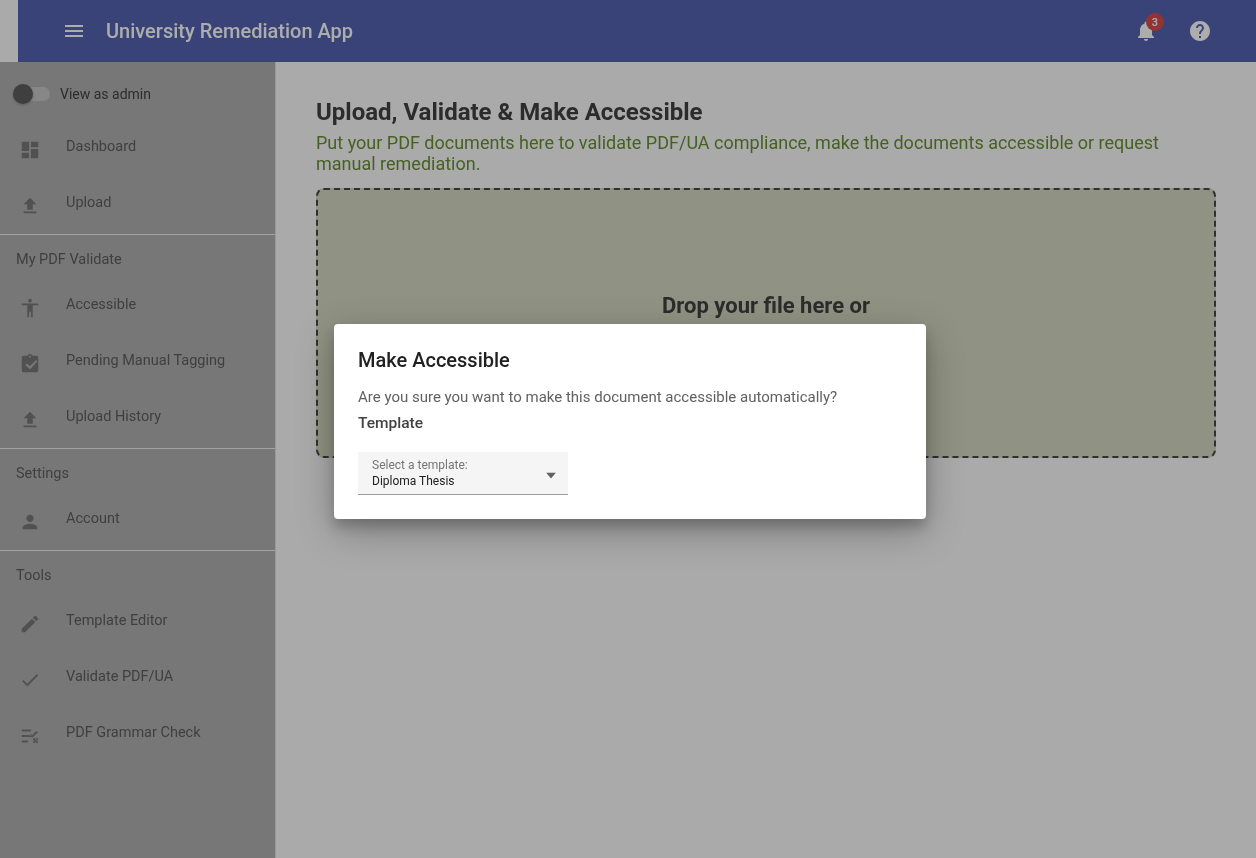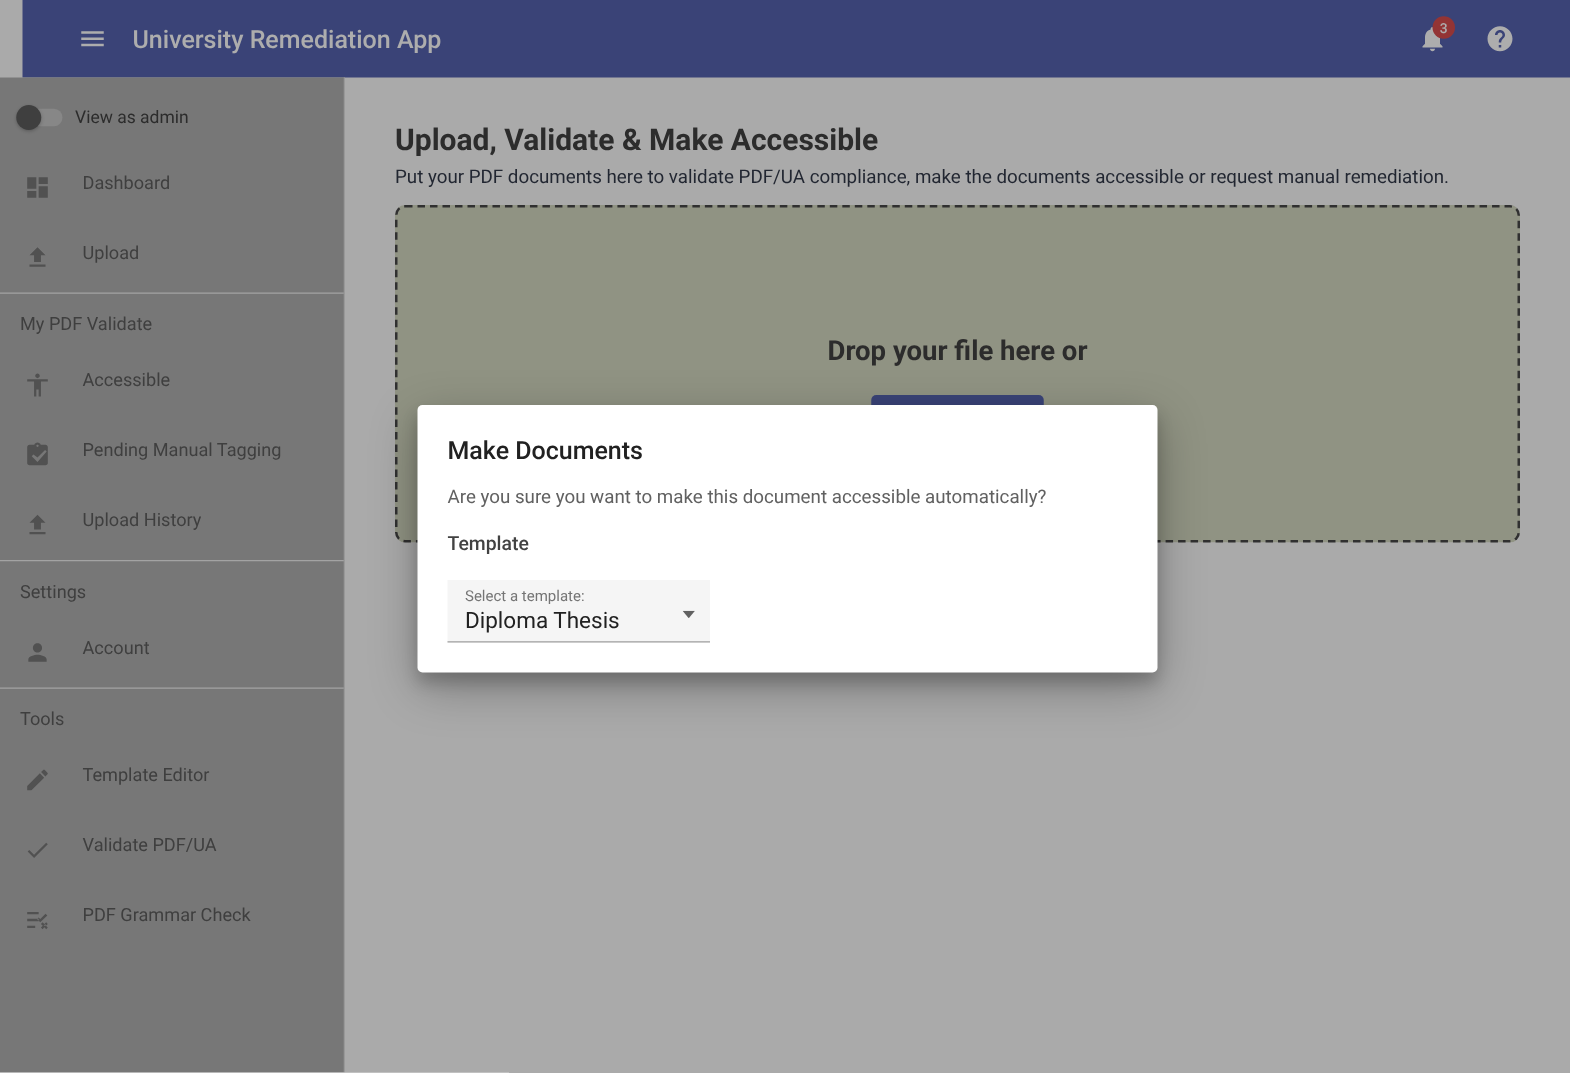--- a/index.html
+++ b/index.html
@@ -64,21 +64,21 @@
   padding: 16px 18px;
   font-size: 14.5px; color: #424242;
   cursor: pointer;
 }
 .nav-icon { width: 24px; height: 24px; display: flex; align-items: center; justify-content: center; }
 .nav-icon svg { fill: #616161; }
 .section-title { font-size: 14.5px; color: #424242; padding: 16px 16px 12px 16px; border-top: 1px solid #eee; }
 
 .main { flex: 1; padding: 36px 40px; }
 .page-title { font-size: 24px; font-weight: 700; color: #212121; margin-bottom: 6px; }
-.page-desc { font-size: 15px; color: #0f172a; margin-bottom: 14px; }
+.page-desc { font-size: 18px; color: #4d7c0f; margin-bottom: 14px; }
 .dropzone {
   border: 2px dashed #292929;
   border-radius: 8px;
   background: #ced2b7;
   height: 270px;
   display: flex; flex-direction: column;
   align-items: center; justify-content: center;
   gap: 22px;
 }
 .drop-text { font-size: 22px; font-weight: 700; color: #212121; margin-top: 24px; }
@@ -100,32 +100,32 @@
 .dialog {
   position: absolute;
   left: 334px; top: 324px;
   width: 592px;
   background: #fff;
   border-radius: 4px;
   box-shadow: 0 12px 38px rgba(0,0,0,.28), 0 8px 12px rgba(0,0,0,.18);
   padding: 24px;
 }
 .dialog-title { font-size: 20px; font-weight: 500; color: #212121; margin-bottom: 16px; }
-.dialog-msg { font-size: 15px; color: #616161; margin-bottom: 20px; }
+.dialog-msg { font-size: 15px; color: #616161; margin-bottom: 8px; }
 .dialog-section-label { font-size: 15.5px; font-weight: 500; color: #424242; margin-bottom: 20px; }
 .select-box {
   width: 210px;
   background: #f5f5f5;
   border-bottom: 1px solid #9e9e9e;
   padding: 6px 12px 6px 14px;
   position: relative;
   cursor: pointer;
 }
 .select-label { font-size: 12px; color: #757575; }
-.select-value { font-size: 18px; color: #212121; margin-top: 2px; }
+.select-value { font-size: 12px; color: #212121; margin-top: 2px; }
 .select-arrow { position: absolute; right: 12px; top: 50%; transform: translateY(-50%); }
 .select-arrow svg { fill: #616161; }
 .dialog-actions {
   display: flex; justify-content: flex-end; gap: 24px;
   margin-top: 56px;
 }
 .dialog-btn {
   background: none; border: none;
   font-size: 14px; font-weight: 500; color: #212121;
   padding: 8px 10px; cursor: pointer;
@@ -261,21 +261,21 @@
           </svg>
         <span>Choose File</span>
       </button>
     </div>
   </div>
 </div>
 
 <div class="scrim"></div>
 
 <div class="dialog">
-  <div class="dialog-title">Make Documents</div>
+  <div class="dialog-title">Make Accessible</div>
   <div class="dialog-msg">Are you sure you want to make this document accessible automatically?</div>
   <div class="dialog-section-label">Template</div>
   <div class="select-box">
     <div class="select-label">Select a template:</div>
     <div class="select-value">Diploma Thesis</div>
     <span class="select-arrow"><svg width="10" height="6" viewBox="0 0 10 6">
           <path d="M0 0l5 6 5-6z"></path>
         </svg></span>
   </div>
 </div>

